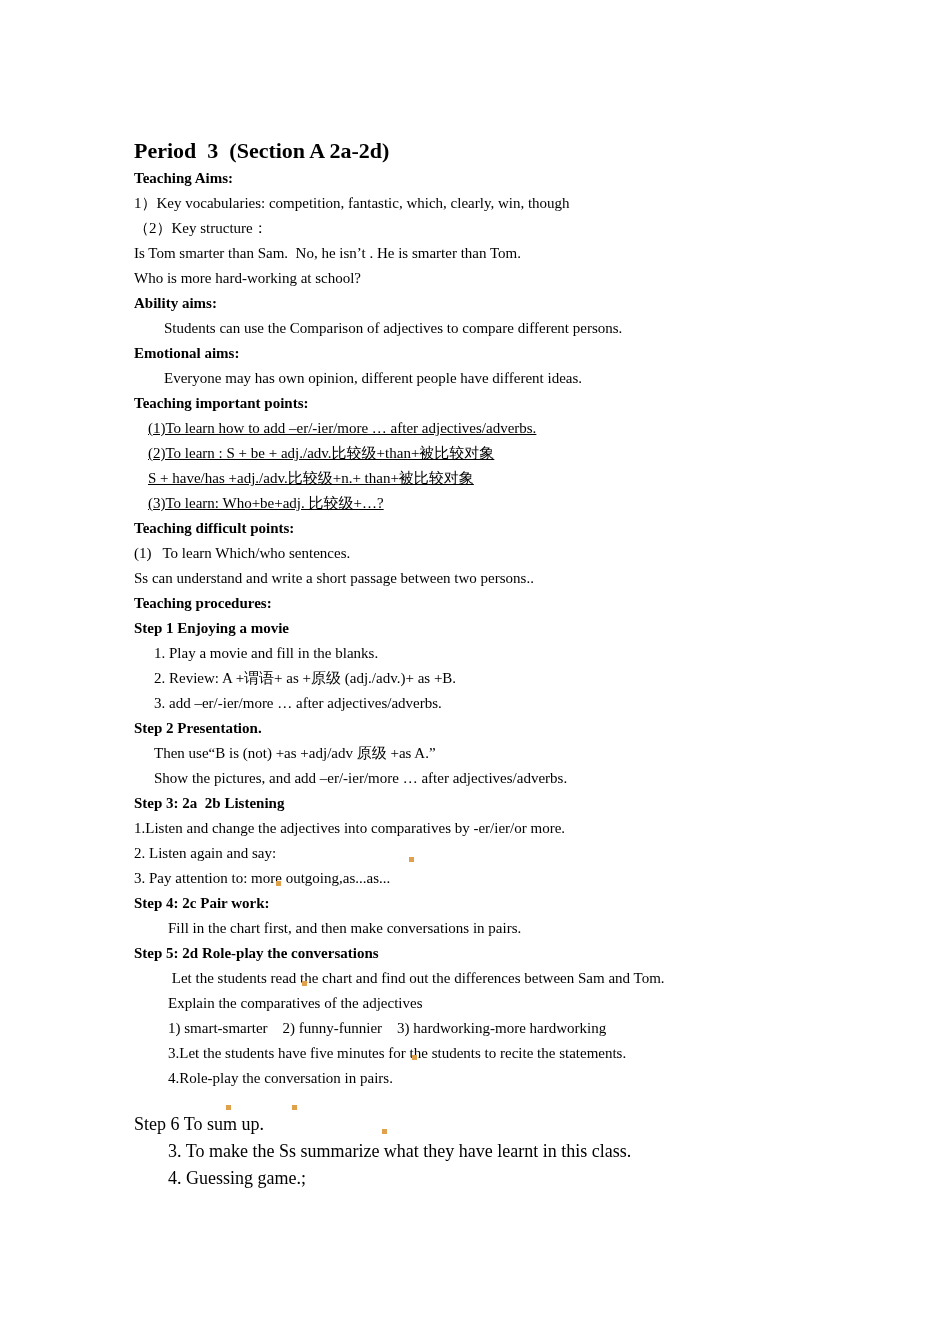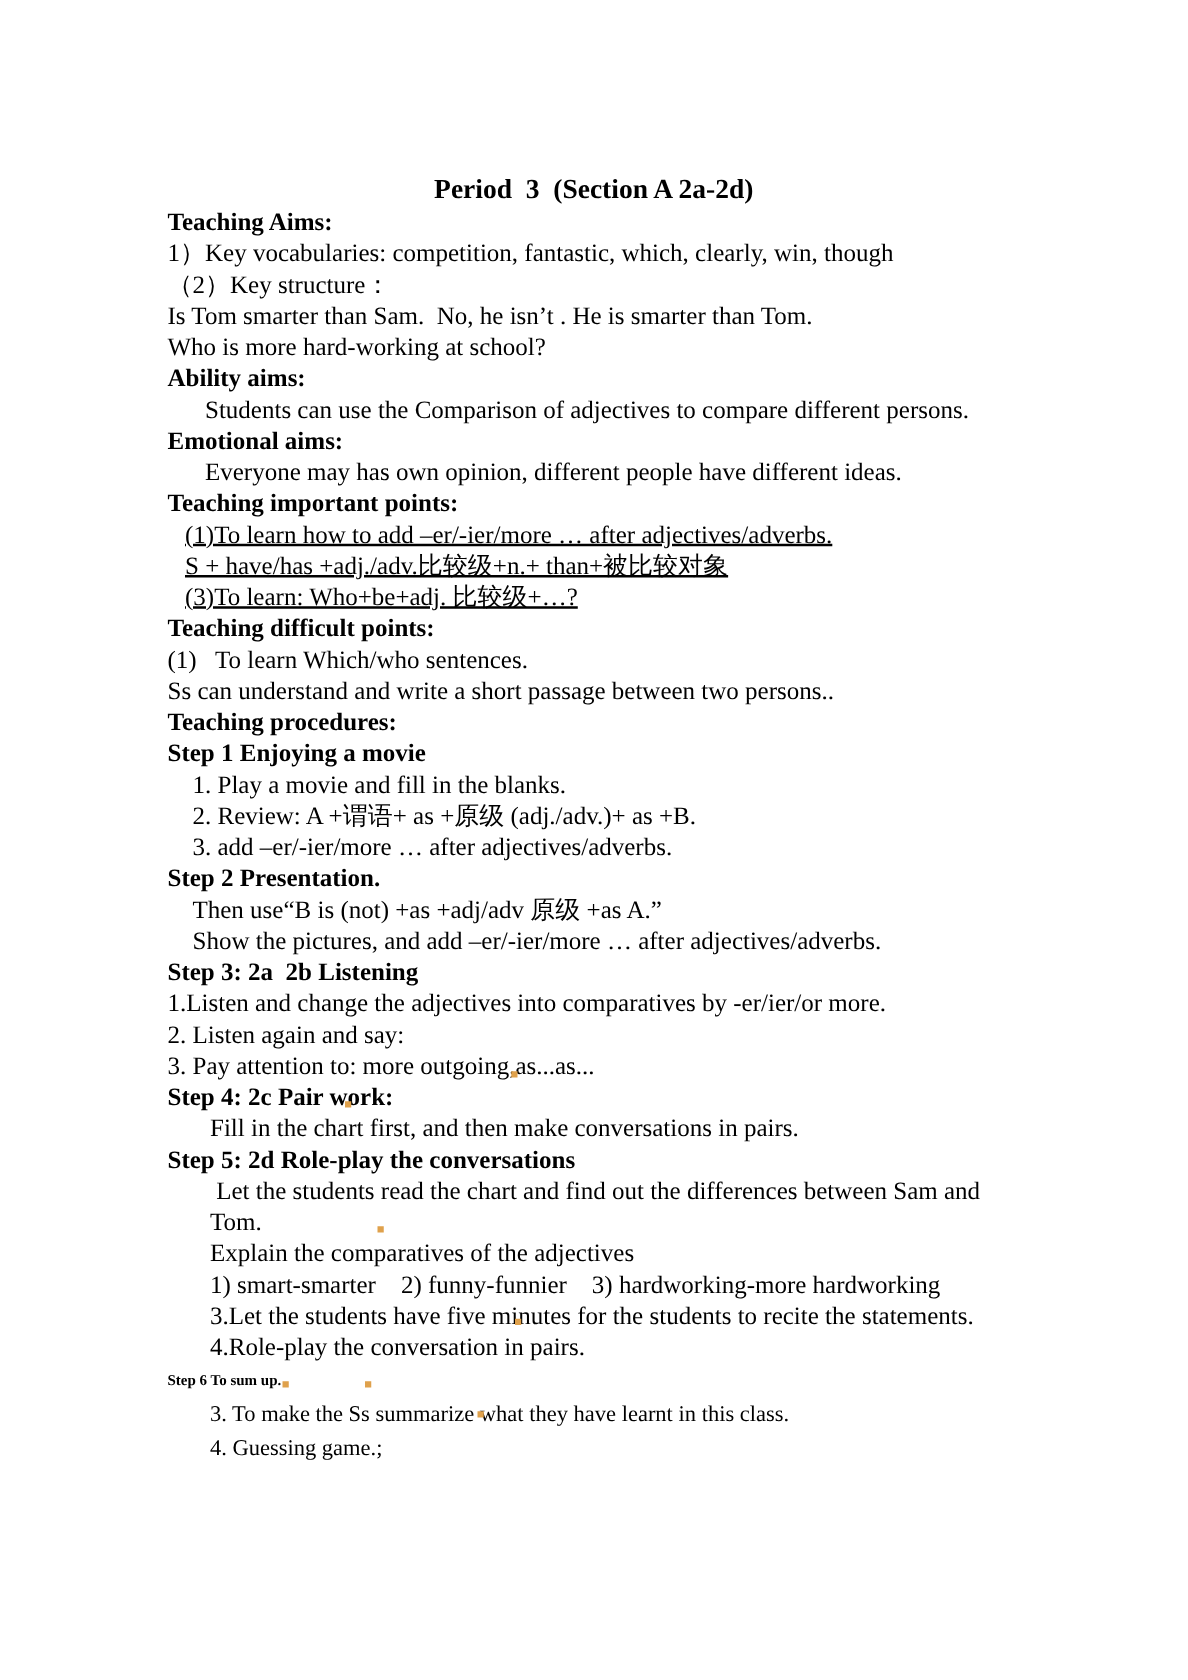--- a/index.html
+++ b/index.html
@@ -15,33 +15,33 @@
     font-family: "Liberation Serif", serif;
     color: #000000;
   }
   .page {
     position: absolute;
     left: 134px;
     top: 136px;
     width: 682px;
   }
   .title {
-    text-align: center;
+    text-align: left;
     font-weight: bold;
     font-size: 22px;
     line-height: 30px;
     white-space: pre-wrap;
   }
   .line {
-    font-size: 20px;
+    font-size: 15px;
     line-height: 25px;
     white-space: pre-wrap;
   }
   .s-h  { font-weight: bold; }
-  .s-hL { font-weight: bold; font-size: 12px; line-height: 27px; }
+  .s-hL { font-weight: normal; font-size: 18px; line-height: 27px; margin-top: 20px; }
   .s-pL { font-size: 18px; line-height: 27px; }
   .i-0 { padding-left: 0; }
   .i-1 { padding-left: 14px; text-decoration: underline; }
   .i-2 { padding-left: 20px; }
   .i-3 { padding-left: 30px; }
   .i-4 { padding-left: 34px; }
   #dots-layer {
     position: absolute;
     left: 0; top: 0;
     width: 950px; height: 1344px;
@@ -63,20 +63,21 @@
       <div class="line s-p i-0">1）Key vocabularies: competition, fantastic, which, clearly, win, though</div>
       <div class="line s-p i-0">（2）Key structure：</div>
       <div class="line s-p i-0">Is Tom smarter than Sam.  No, he isn’t . He is smarter than Tom.</div>
       <div class="line s-p i-0">Who is more hard-working at school?</div>
       <div class="line s-h i-0">Ability aims:</div>
       <div class="line s-p i-3">Students can use the Comparison of adjectives to compare different persons.</div>
       <div class="line s-h i-0">Emotional aims:</div>
       <div class="line s-p i-3">Everyone may has own opinion, different people have different ideas.</div>
       <div class="line s-h i-0">Teaching important points:</div>
       <div class="line s-p i-1">(1)To learn how to add –er/-ier/more … after adjectives/adverbs.</div>
+      <div class="line s-p i-1">(2)To learn : S + be + adj./adv.比较级+than+被比较对象</div>
       <div class="line s-p i-1">S + have/has +adj./adv.比较级+n.+ than+被比较对象</div>
       <div class="line s-p i-1">(3)To learn: Who+be+adj. 比较级+…?</div>
       <div class="line s-h i-0">Teaching difficult points:</div>
       <div class="line s-p i-0">(1)   To learn Which/who sentences.</div>
       <div class="line s-p i-0">Ss can understand and write a short passage between two persons..</div>
       <div class="line s-h i-0">Teaching procedures:</div>
       <div class="line s-h i-0">Step 1 Enjoying a movie</div>
       <div class="line s-p i-2">1. Play a movie and fill in the blanks.</div>
       <div class="line s-p i-2">2. Review: A +谓语+ as +原级 (adj./adv.)+ as +B.</div>
       <div class="line s-p i-2">3. add –er/-ier/more … after adjectives/adverbs.</div>

